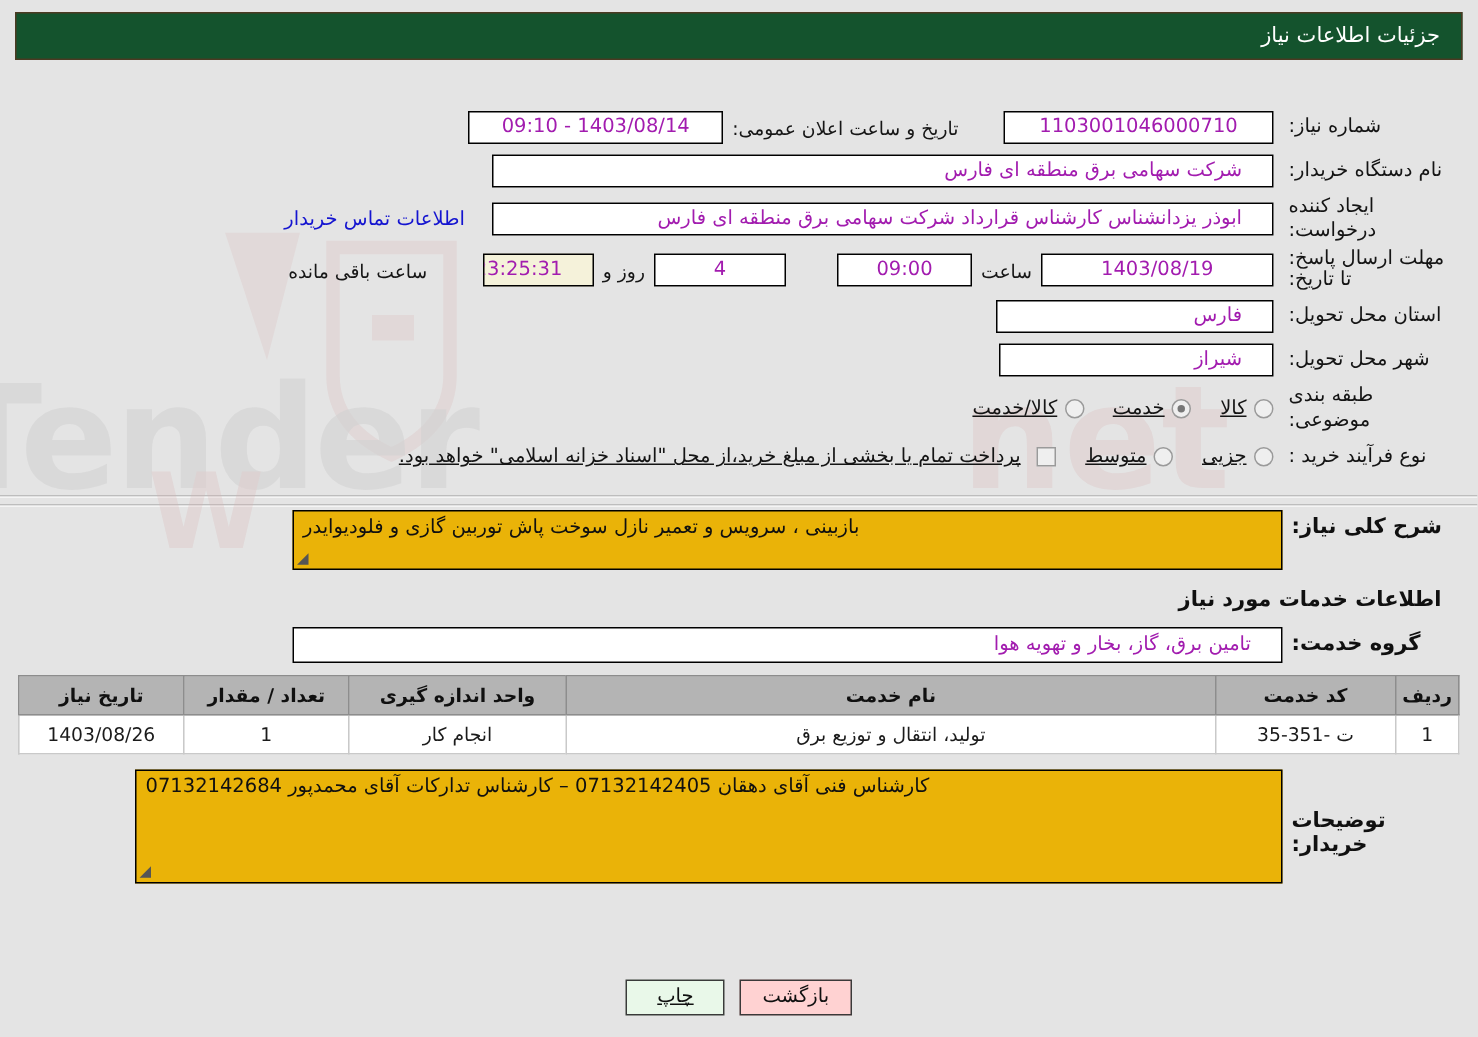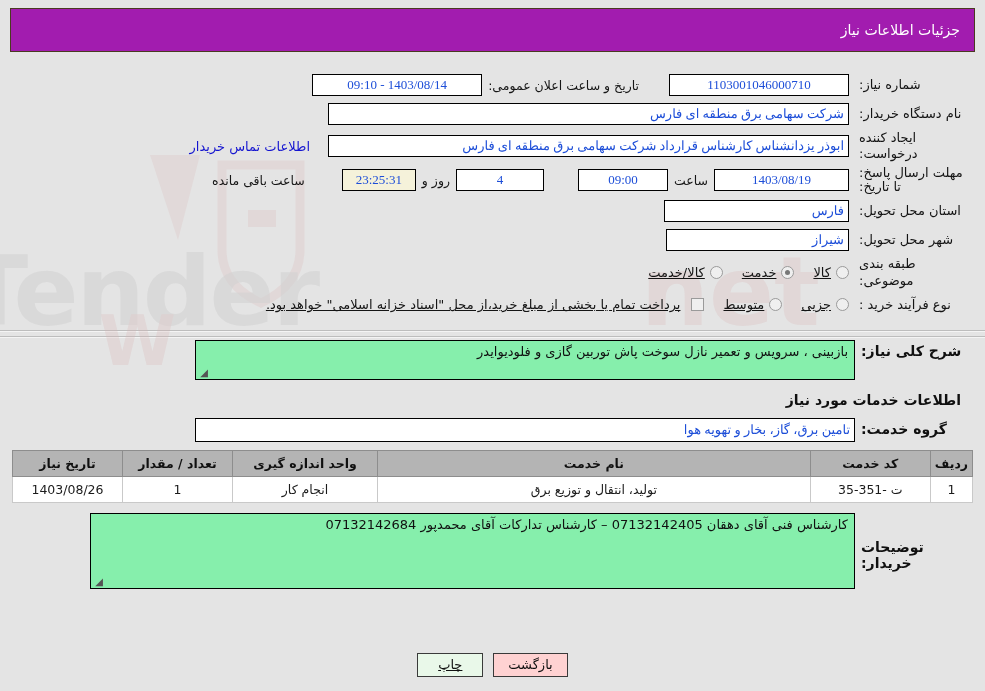--- a/index.html
+++ b/index.html
@@ -24,22 +24,22 @@
     width: 985px; height: 220px;
     pointer-events: none;
     z-index: 1;
     opacity: .45;
   }
 
   
   .titlebar {
     position: absolute;
     left: 10px; top: 8px;
-    width: 965px; height: 44px;
-    background: #a21caf;
+    width: 965px; height: 32px;
+    background: #14532d;
     border: 1px solid #4a3a22;
     color: #ffffff;
     display: flex;
     align-items: center;
     justify-content: flex-start;
     padding: 0 14px;
     font-size: 14px;
   }
 
   
@@ -67,27 +67,26 @@
     padding-left: 4px;
     line-height: 1.25;
   }
   .lbl.two-line { line-height: 1.15; }
   .fld {
     background: #ffffff;
     border: 1px solid #000000;
     height: 22px;
     line-height: 20px;
     font-size: 13px;
-    color: #1d4ed8;
-    padding: 0 4px;
+    color: #a21caf;
+    padding: 0 20px;
     text-align: center;
     white-space: nowrap;
     overflow: hidden;
     display: inline-block;
-    font-family: Liberation Serif, serif;
   }
   .fld.right { text-align: right; }
   .fld.khaki { background: #f5f2da; margin-left: 31px; }
   .inline-txt { font-size: 12.5px; color: #161616; white-space: nowrap; }
   .link {
     color: #1414d0;
     font-size: 13px;
     white-space: nowrap;
     cursor: pointer;
   }
@@ -134,26 +133,26 @@
   .secrow { display: flex; align-items: flex-start; justify-content: flex-start; padding: 0 12px; }
   .bold-lbl {
     font-size: 14px;
     font-weight: bold;
     color: #101010;
     text-align: left;
     padding-left: 6px;
     padding-top: 3px;
   }
   .ta {
-    background: #86efac;
+    background: #eab308;
     border: 1px solid #000000;
     font-size: 13px;
     color: #101010;
     padding: 3px 6px;
-    text-align: right;
+    text-align: left;
     position: relative;
     overflow: hidden;
   }
   .ta .grip {
     position: absolute;
     left: 2px; bottom: 1px;
     width: 10px; height: 10px;
     color: #555;
     font-size: 10px;
     line-height: 10px;
@@ -259,21 +258,21 @@
 
     <div class="row">
       <div class="lbl">ایجاد کننده درخواست:</div>
       <div class="fld right" style="width:521px">ابوذر  یزدانشناس کارشناس قرارداد شرکت سهامی برق منطقه ای فارس</div>
       <div style="flex:0 0 6px"></div>
       <a class="link">اطلاعات تماس خریدار</a>
     </div>
 
     <div class="row">
       <div class="lbl two-line">مهلت ارسال پاسخ: تا تاریخ:</div>
-      <div class="fld" style="width:135px">1403/08/19</div>
+      <div class="fld" style="width:155px">1403/08/19</div>
       <div class="inline-txt">ساعت</div>
       <div class="fld" style="width:90px">09:00</div>
       <div style="flex:0 0 22px"></div>
       <div class="fld" style="width:88px">4</div>
       <div class="inline-txt">روز و</div>
       <div class="fld khaki" style="width:74px">23:25:31</div>
       <div class="inline-txt">ساعت باقی مانده</div>
     </div>
 
     <div class="row">

